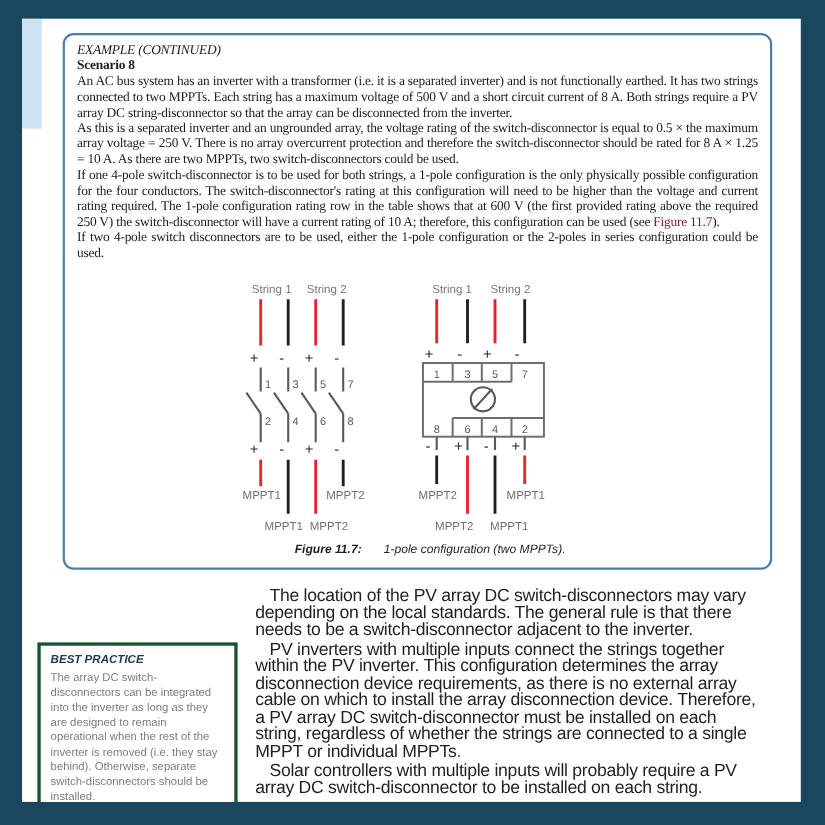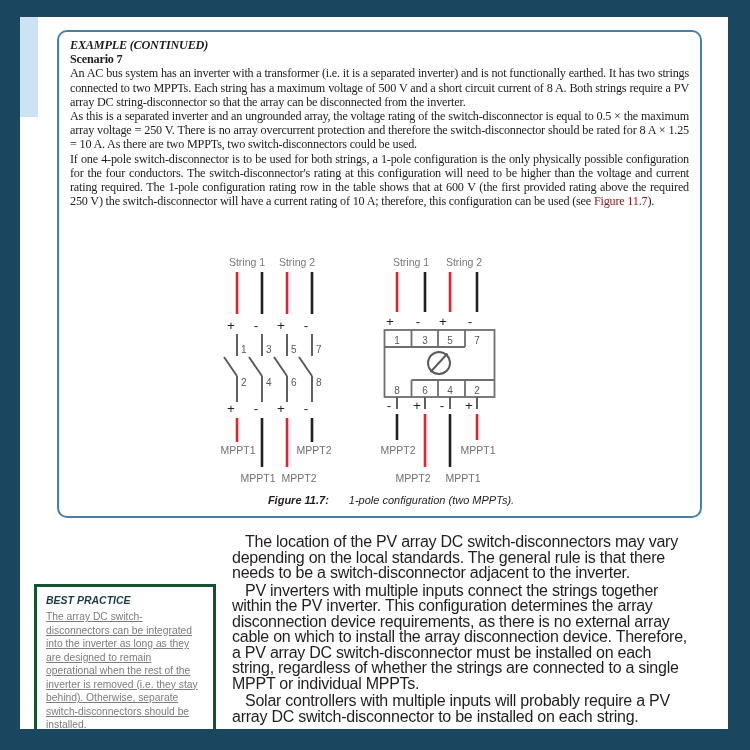--- a/index.html
+++ b/index.html
@@ -22,21 +22,21 @@
     box-sizing:border-box;border:2px solid #4d7ea8;border-radius:10px;
     background:#ffffff;
   }
   .example-content{
     padding:6px 11px 0 11px;
     font-family:"Liberation Serif",serif;
     font-size:12.2px;line-height:14.2px;letter-spacing:-0.2px;
     color:#1d1d1f;text-align:justify;
   }
   .example-content p{margin:0;}
-  .ex-title{font-weight:bold;font-style:italic;}
+  .ex-title{font-weight:normal;font-style:italic;}
   .ex-scenario{font-weight:bold;}
   .figlink{color:#7f1d1d;}
   
   .fig-caption{
     position:absolute;left:37px;top:477px;width:645px;
     text-align:center;font-size:11px;font-style:italic;color:#221e1f;
   }
   .fig-caption .cap-label{font-weight:bold;margin-left:23px;}
   .fig-caption .cap-text{margin-left:20px;}
   
@@ -59,37 +59,38 @@
   .best-practice{
     position:absolute;left:14px;top:567px;width:182px;
     box-sizing:border-box;border:3px solid #14532d;background:#ffffff;
     padding:7px 9px 9px 9px;
   }
   .bp-title{
     font-weight:bold;font-style:italic;font-size:10.5px;color:#1c3946;
     margin:0 0 4px 0;
   }
   .bp-text{
-    font-size:10.3px;line-height:13.5px;color:#7b7c7e;margin:0;text-decoration:underline;
+    font-size:10.3px;line-height:13.5px;color:#7b7c7e;margin:0;
   }
 </style>
 </head>
 <body>
 
 <div class="page">
 
   <div class="edge-stripe"></div>
 
   <div class="example-box">
     <div class="example-content">
       <p class="ex-title">EXAMPLE (CONTINUED)</p>
-      <p class="ex-scenario">Scenario 7</p>
+      <p class="ex-scenario">Scenario 8</p>
       <p>An AC bus system has an inverter with a transformer (i.e. it is a separated inverter) and is not functionally earthed. It has two strings connected to two MPPTs. Each string has a maximum voltage of 500 V and a short circuit current of 8 A. Both strings require a PV array DC string-disconnector so that the array can be disconnected from the inverter.</p>
       <p>As this is a separated inverter and an ungrounded array, the voltage rating of the switch-disconnector is equal to 0.5 × the maximum array voltage = 250 V. There is no array overcurrent protection and therefore the switch-disconnector should be rated for 8 A × 1.25 = 10 A. As there are two MPPTs, two switch-disconnectors could be used.</p>
       <p><span>If one 4-pole switch-disconnector is to be used for both strings, a 1-pole configuration is the only physically possible configuration for the four conductors. The switch-disconnector's rating at this configuration will need to be higher than the voltage and current rating required. The 1-pole configuration rating row in the table shows that at 600 V (the first provided rating above the required 250 V) the switch-disconnector will have a current rating of 10 A; therefore, this configuration can be used (see </span><span class="figlink">Figure 11.7</span><span>).</span></p>
+      <p>If two 4-pole switch disconnectors are to be used, either the 1-pole configuration or the 2-poles in series configuration could be used.</p>
     </div>
 
     <svg class="diag" style="left:138px;top:218px;" width="160" height="235" viewBox="0 0 160 235">
       <text class="slabel" x="50" y="16" text-anchor="middle">String 1</text>
       <text class="slabel" x="100" y="16" text-anchor="middle">String 2</text>
 
       <line class="wred" x1="40" y1="22" x2="40" y2="64"></line>
       <line class="wblk" x1="65" y1="22" x2="65" y2="64"></line>
       <line class="wred" x1="90" y1="22" x2="90" y2="64"></line>
       <line class="wblk" x1="115" y1="22" x2="115" y2="64"></line>

